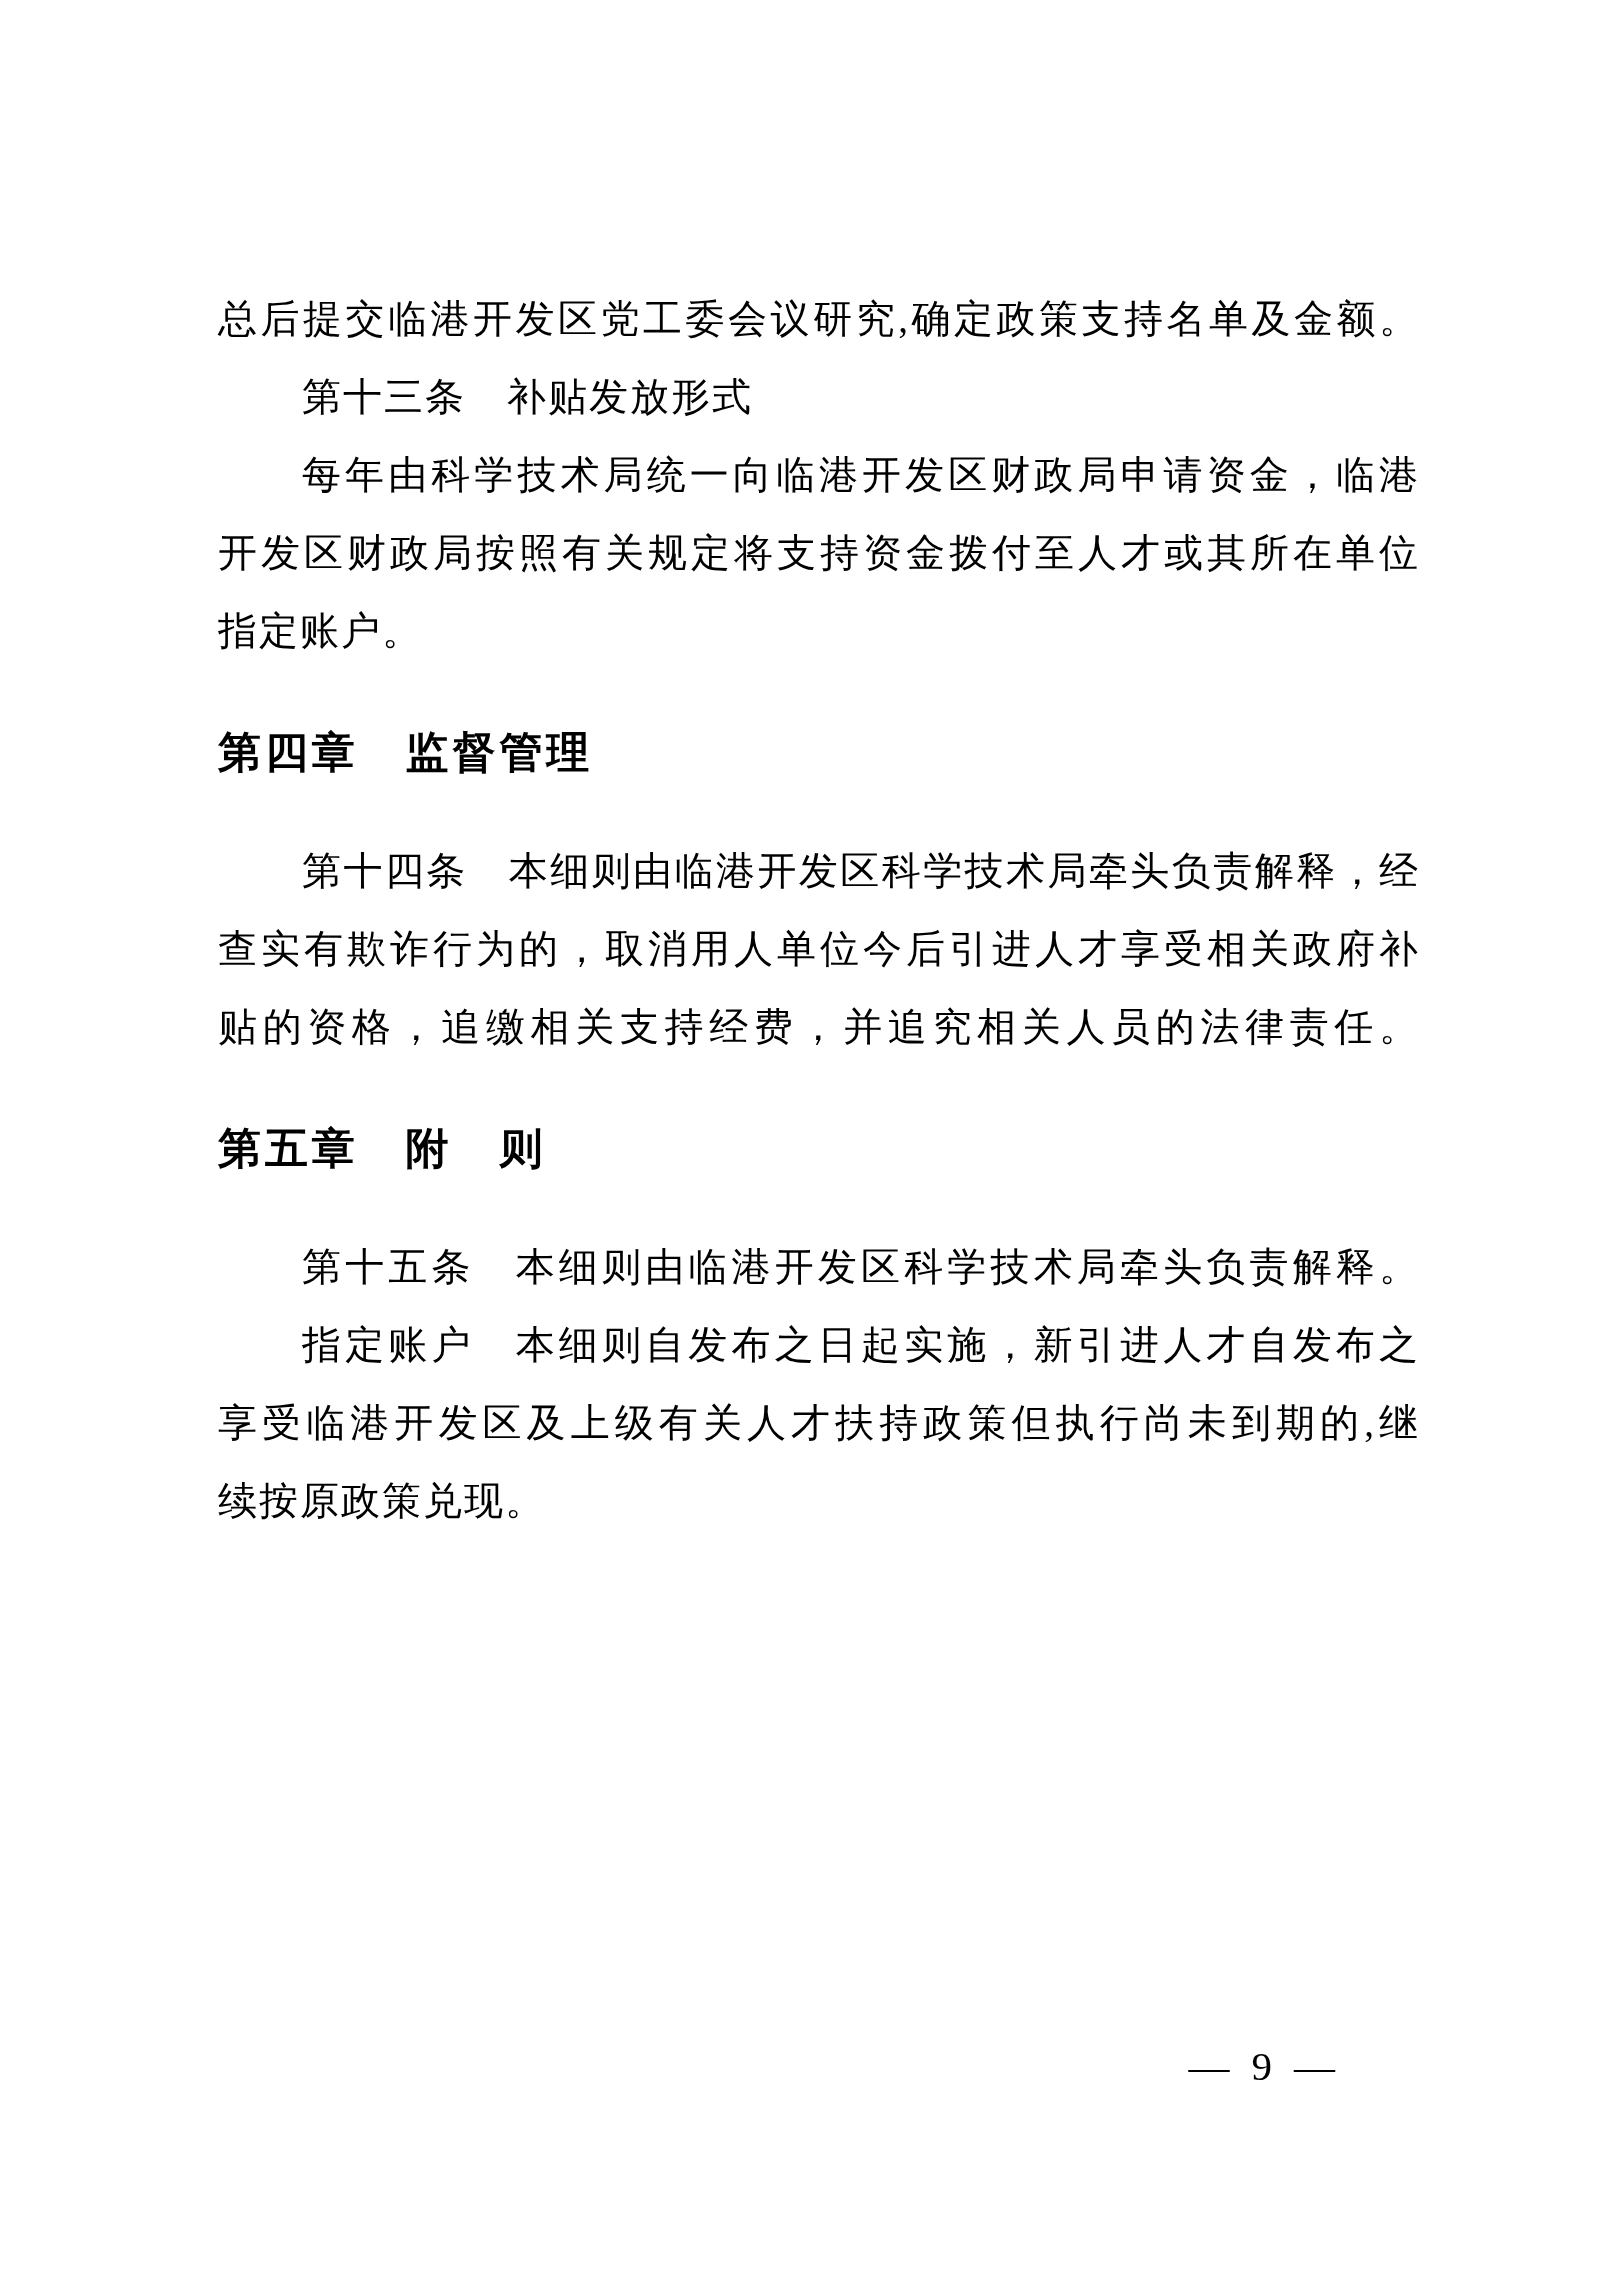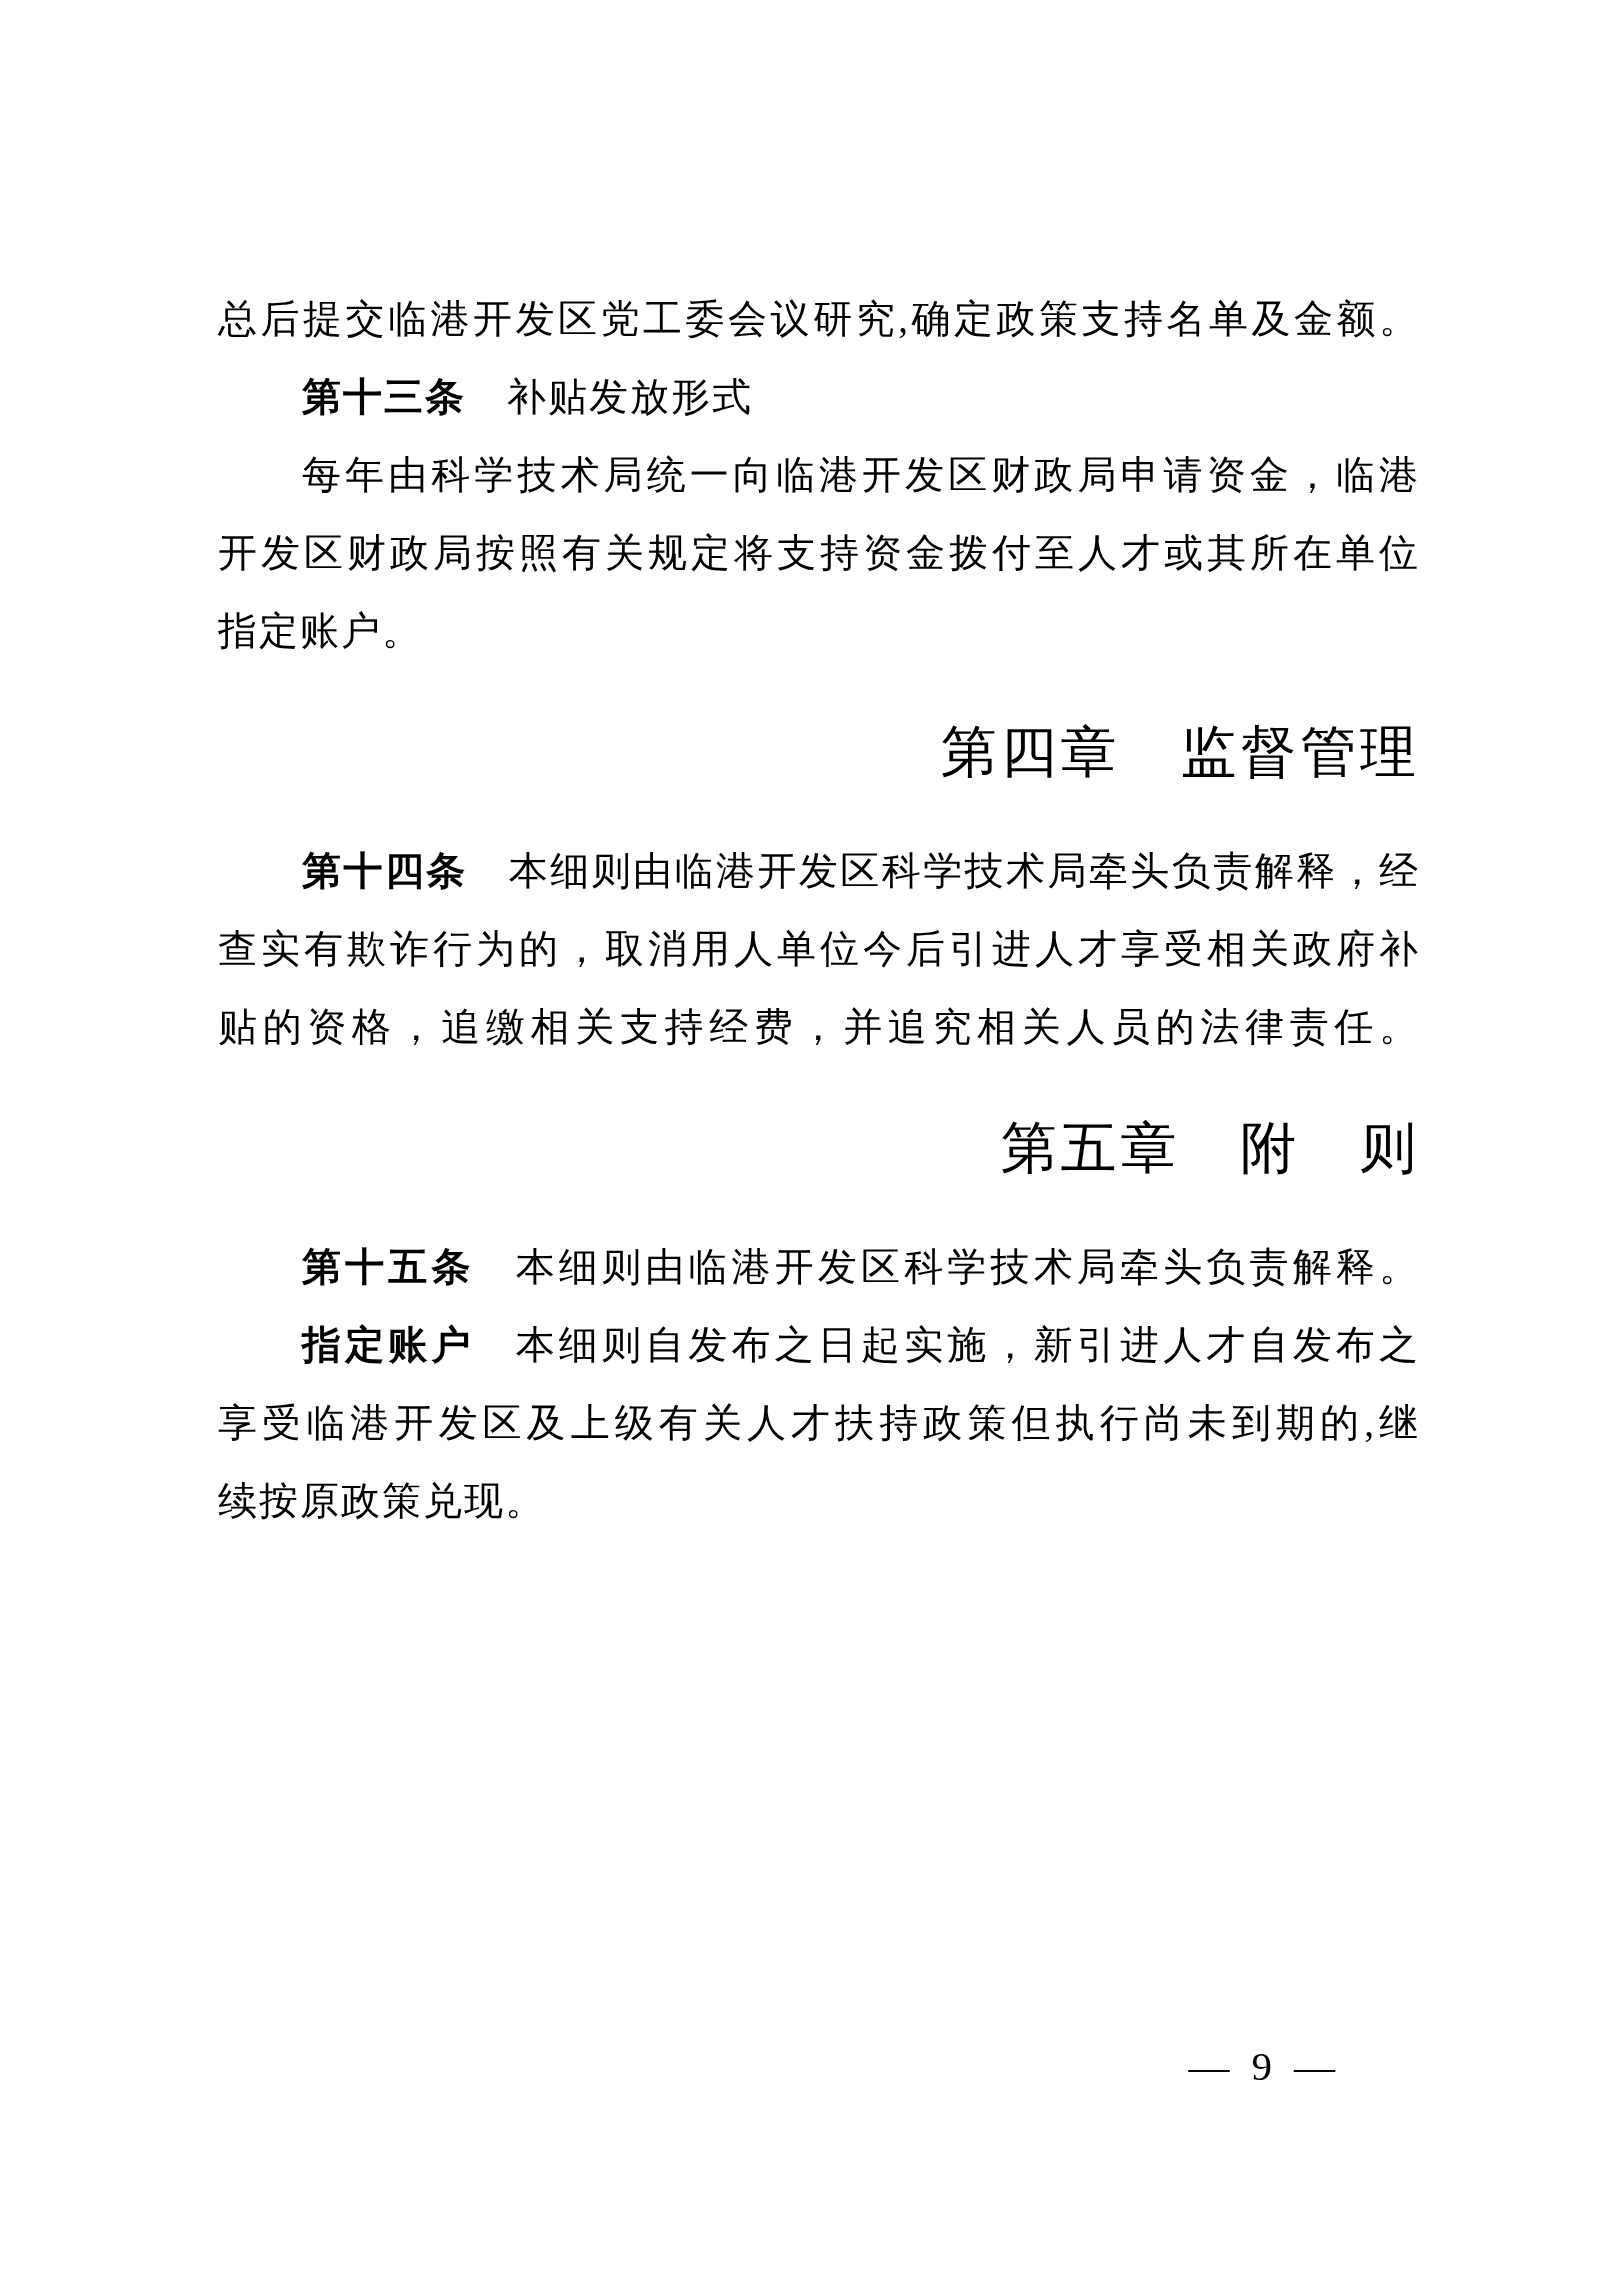--- a/index.html
+++ b/index.html
@@ -32,31 +32,31 @@
   .line.fill {
     text-align: justify;
     text-align-last: justify;
     text-justify: inter-character;
   }
   .line.indent {
     padding-left: 84px;
   }
   .term {
     font-family: "Liberation Sans", "DejaVu Sans", sans-serif;
-    font-weight: bold;
+    font-weight: normal;
     margin-right: 41px;
   }
   .heading {
-    font-size: 56px;
+    font-size: 43px;
     line-height: 78px;
     height: 78px;
     margin: 43px 0 41px 0;
-    text-align: right;
+    text-align: left;
     font-family: "Liberation Sans", "DejaVu Sans", sans-serif;
-    font-weight: normal;
+    font-weight: bold;
     letter-spacing: 3.9px;
   }
   .page-number {
     position: absolute;
     top: 2041px;
     right: 247px;
     font-size: 41px;
     line-height: 51px;
     letter-spacing: 5.9px;
     color: #000000;

